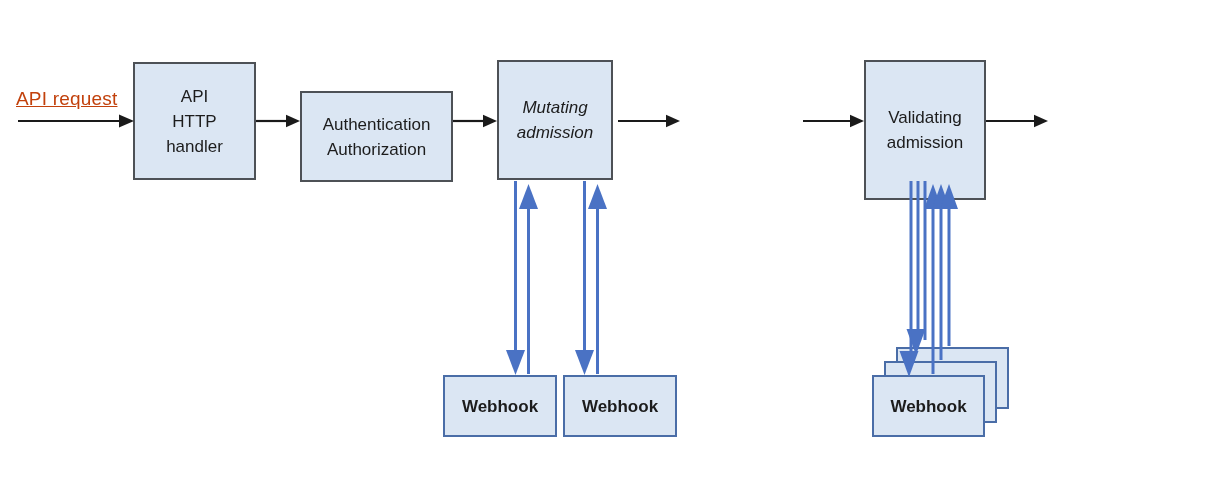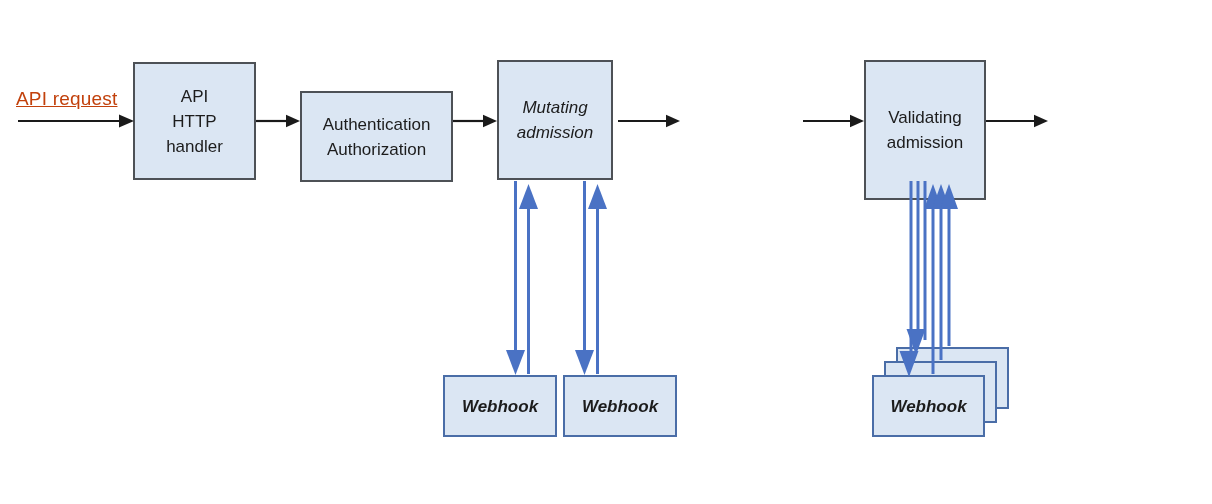--- a/index.html
+++ b/index.html
@@ -23,21 +23,20 @@
   }
   .node .node-label {
     white-space: pre-line;
     text-align: center;
     font-size: 17px;
     line-height: 25px;
     color: var(--text, #1c1c1c);
   }
   .webhook {
     border-color: var(--webhook-border, #4a6da7);
-    font-style: italic;
   }
   .webhook .node-label {
     font-weight: bold;
     font-size: 17px;
   }
   .input-label {
     position: absolute;
     left: 16px;
     top: 88px;
     width: 116px;

